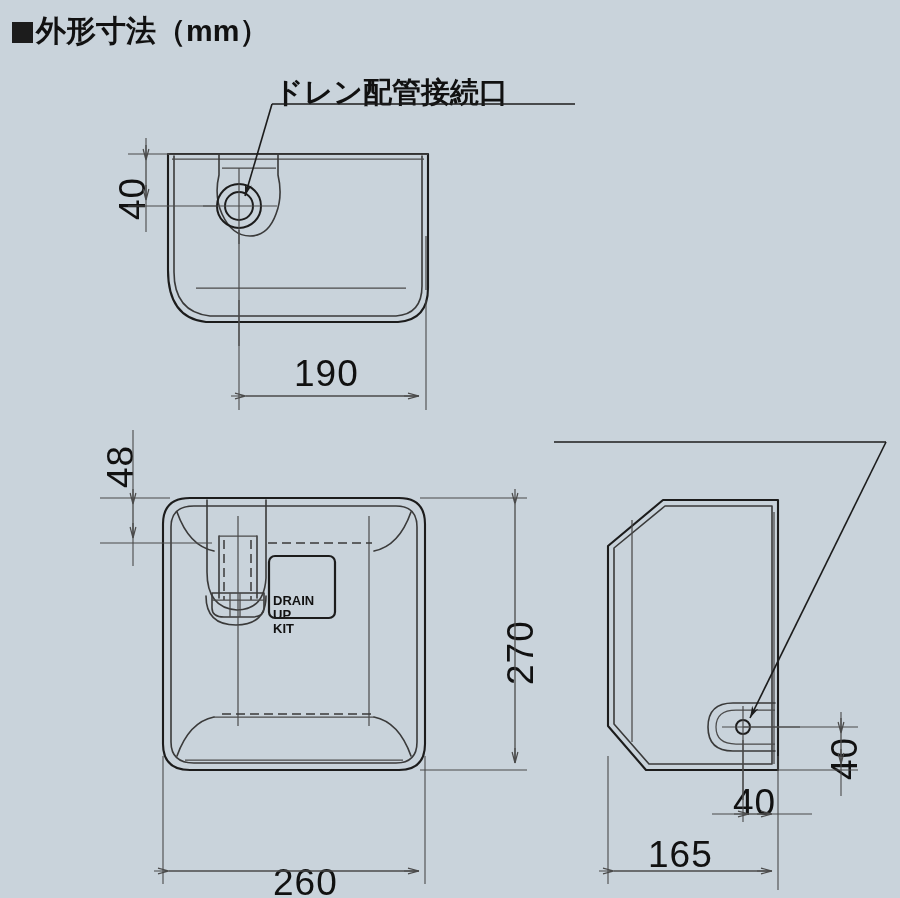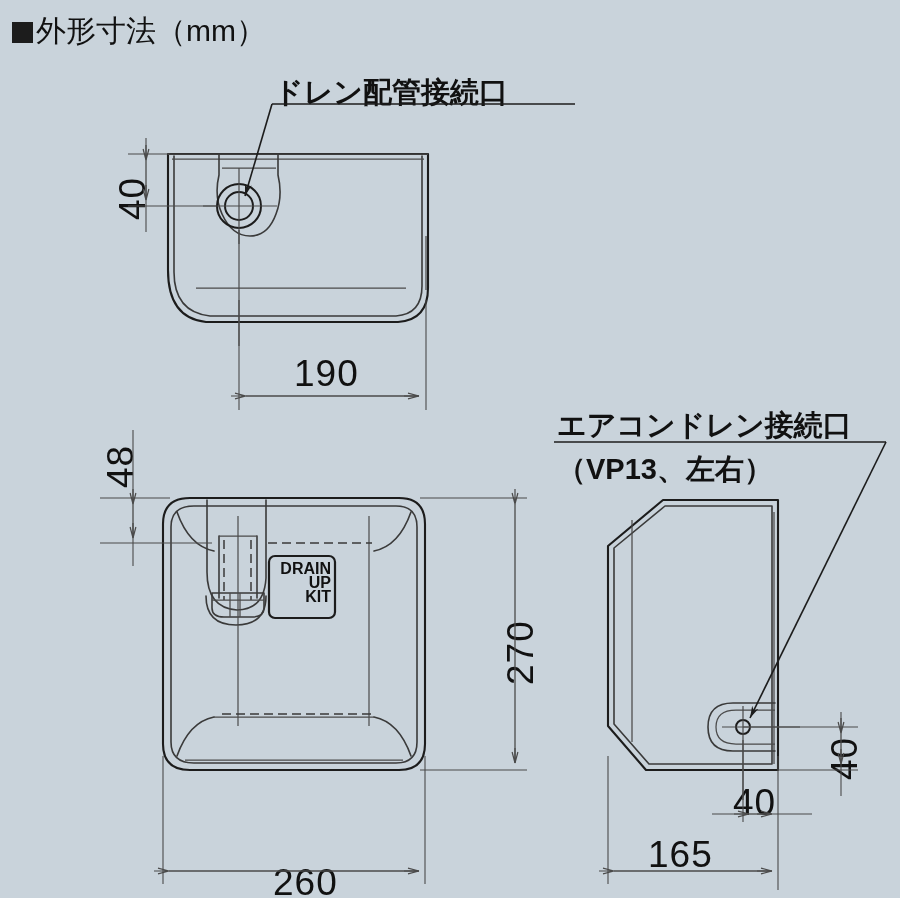--- a/index.html
+++ b/index.html
@@ -82,21 +82,21 @@
   }
   .label-box {
     fill: none;
     stroke: #1c1c1c;
     stroke-width: 2.2;
   }
   
   .ttl {
     position: absolute;
     color: #111;
-    font-weight: 400;
+    font-weight: 700;
     white-space: nowrap;
     letter-spacing: 0px;
   }
   .hdr {
     font-size: 30px;
     line-height: 34px;
   }
   .callout {
     font-size: 29px;
     line-height: 40px;
@@ -118,41 +118,40 @@
     display: inline-block;
     width: 21px;
     height: 21px;
     background: #1c1c1c;
     vertical-align: -2px;
     margin-right: 3px;
   }
   .kitlbl {
     position: absolute;
     color: #111;
-    font-size: 16px;
+    font-size: 13px;
     font-weight: 700;
     line-height: 14px;
-    text-align: right;
+    text-align: left;
     width: 58px;
     letter-spacing: 0px;
+    margin-top: 32px;
   }
 </style>
 </head>
 <body>
 
 <div id="page">
 
   <div class="ttl hdr" style="left:12px; top:14px;">
     <span class="sqmark"></span><span>外形寸法（mm）</span>
   </div>
 
   <div class="ttl callout" style="left:274px; top:72px;">ドレン配管接続口</div>
 
-  <div class="ttl callout" style="left:557px; top:405px;">エアコンドレン接続口</div>
-  <div class="ttl callout" style="left:557px; top:449px;">（VP13、左右）</div>
 
   <div class="dimtxt vert" style="left:112px; top:220px;">40</div>
   <div class="dimtxt" style="left:294px; top:353px;">190</div>
 
   <div class="dimtxt vert" style="left:100px; top:488px;">48</div>
   <div class="dimtxt vert" style="left:500px; top:685px;">270</div>
   <div class="dimtxt" style="left:257px; top:862px;margin-left:16px;">260</div>
 
   <div class="dimtxt vert" style="left:824px; top:780px;">40</div>
   <div class="dimtxt" style="left:733px; top:782px;">40</div>

